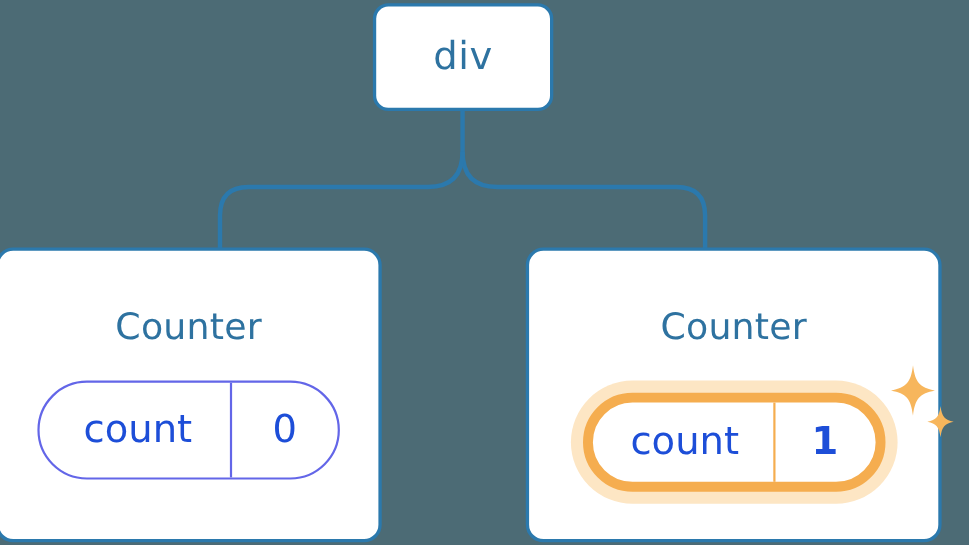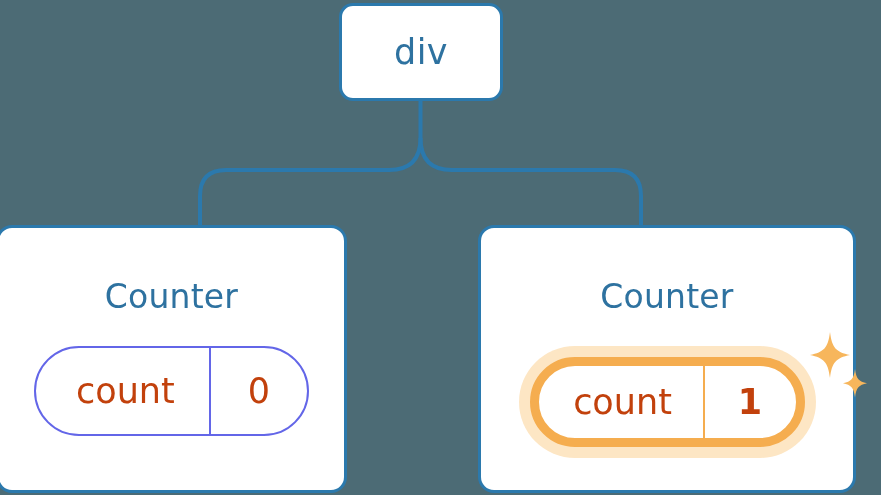--- a/index.html
+++ b/index.html
@@ -105,21 +105,21 @@
   }
   .pill-plain {
     border: 2px solid #6366e8;
     width: 275px;
   }
   .pill-key, .pill-val {
     display: flex;
     align-items: center;
     justify-content: center;
     font-size: 35px;
-    color: #c2410c;
+    color: #1d4ed8;
     line-height: 1;
     box-sizing: border-box;
   }
   .pill-plain .pill-key {
     width: 176px;
     border-right: 2px solid #6366e8;
     padding-left: 6px;
   }
   .pill-plain .pill-val {
     width: 97px;

